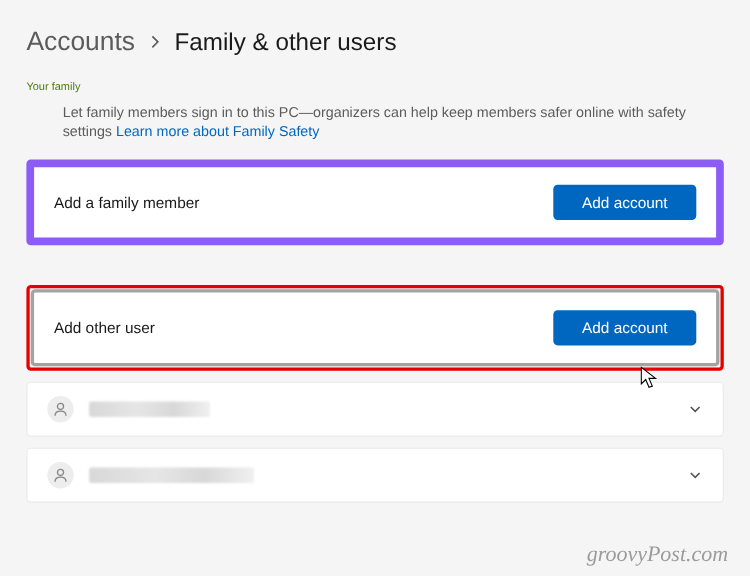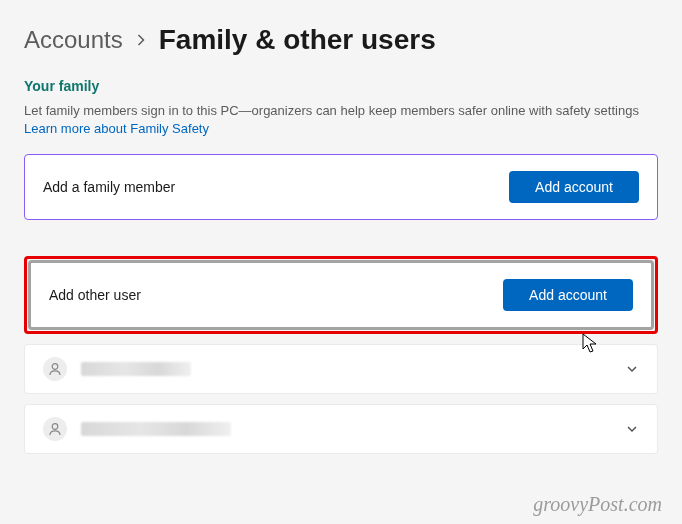--- a/index.html
+++ b/index.html
@@ -20,44 +20,45 @@
     }
     .bc-parent {
       font-size: 24px;
       font-weight: 400;
       color: #5c5c5c;
     }
     .bc-chevron {
       color: #5c5c5c;
     }
     .bc-current {
-      font-size: 28px;
-      font-weight: 700;
+      font-size: 22px;
+      font-weight: 400;
       color: #1a1a1a;
     }
     .section-title {
-      font-size: 14px;
-      font-weight: 700;
-      color: #0f766e;
+      font-size: 10px;
+      font-weight: 400;
+      color: #4d7c0f;
       margin-bottom: 8px;
     }
     .section-desc {
       font-size: 13px;
       color: #5c5c5c;
       line-height: 1.4;
       margin-bottom: 16px;
+      margin-left: 33px;
     }
     .link {
       color: #0067c0;
       text-decoration: none;
       cursor: pointer;
     }
     .card {
       background: #fff;
-      border: 1px solid #8b5cf6;
+      border: 7px solid #8b5cf6;
       border-radius: 4px;
       padding: 16px 18px;
       display: flex;
       align-items: center;
       justify-content: space-between;
     }
     .card-label {
       font-size: 14px;
       color: #1a1a1a;
     }

